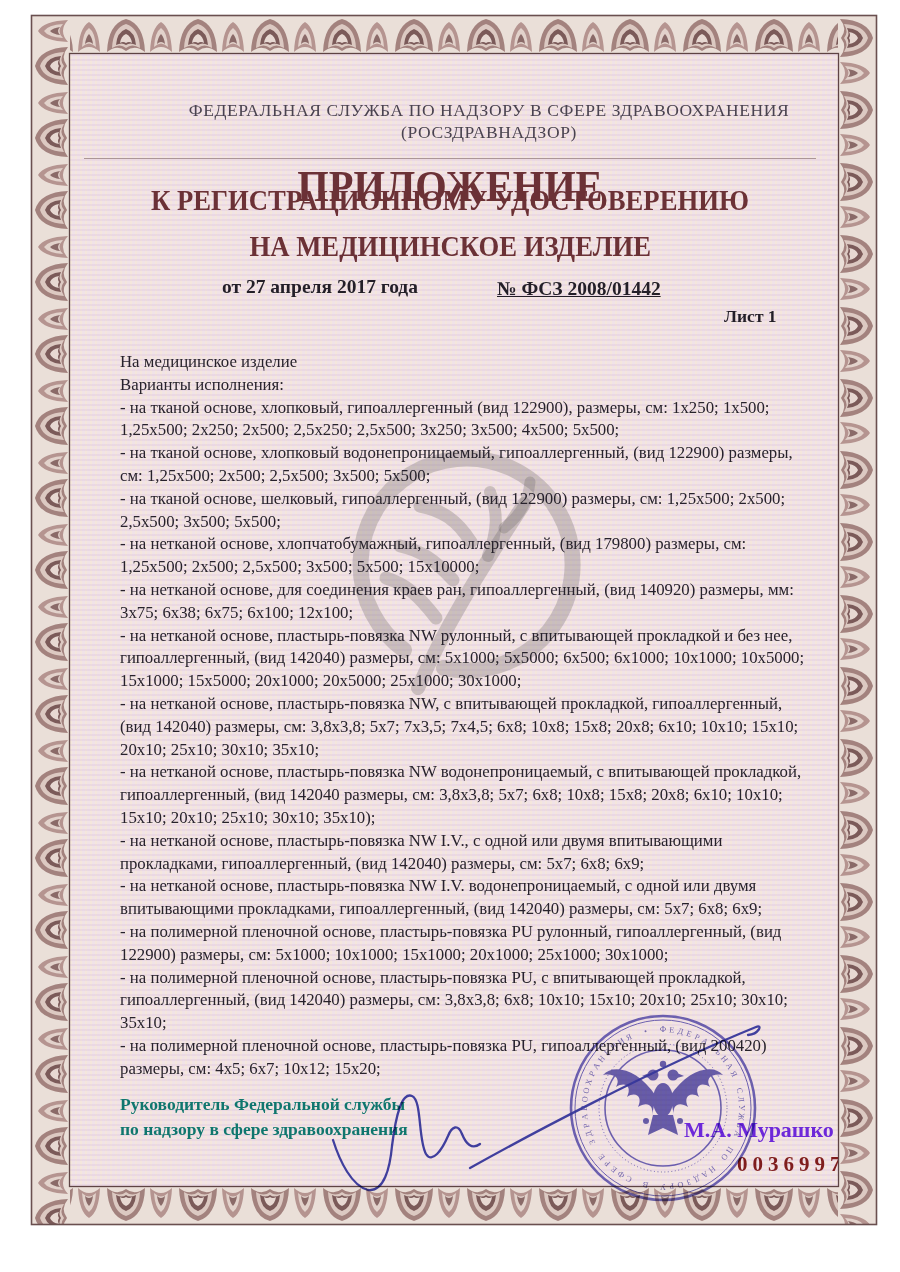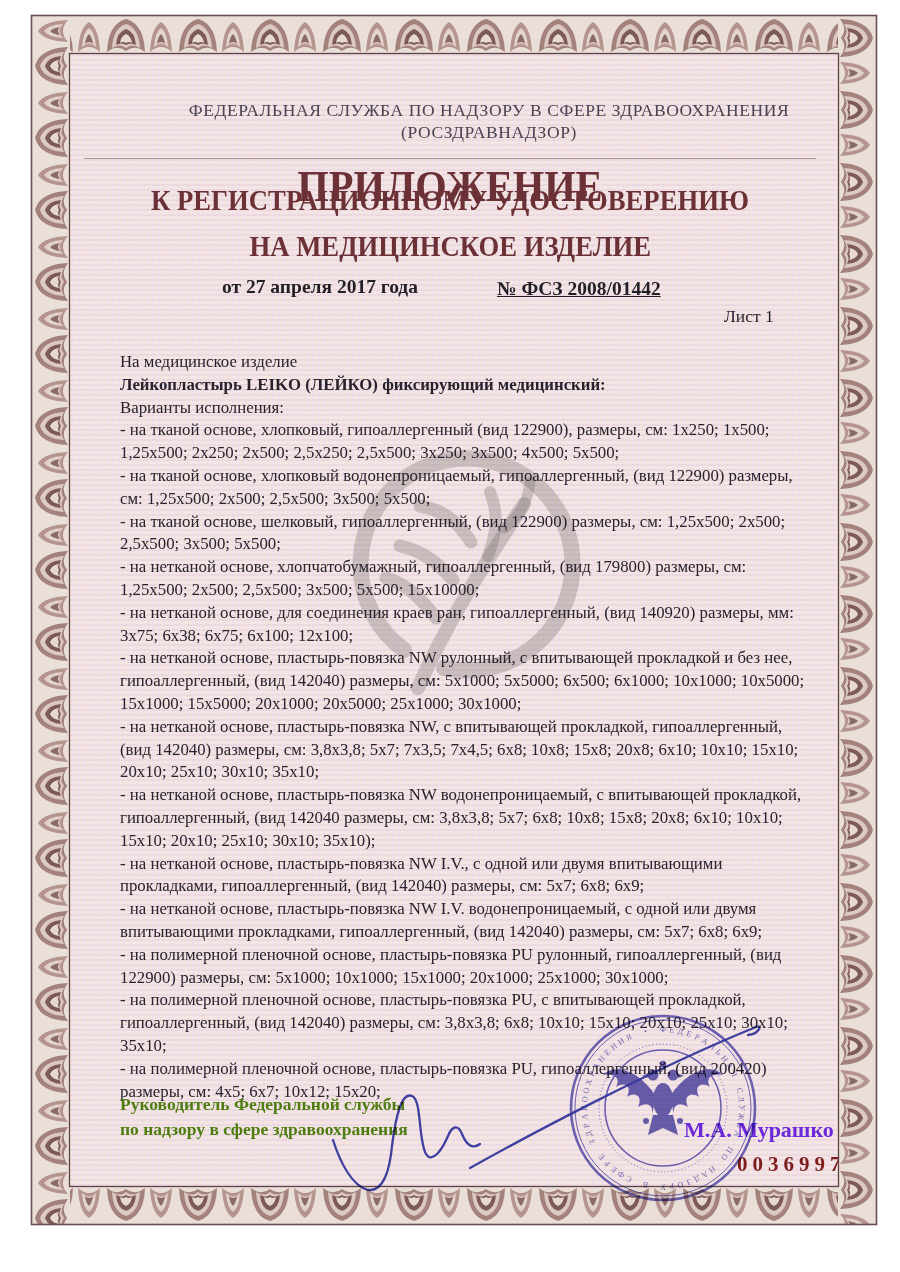--- a/index.html
+++ b/index.html
@@ -22,27 +22,27 @@
   #overlay-svg{left:0;top:0;z-index:5;pointer-events:none;mix-blend-mode:multiply;}
 
   .hdr{width:900px;text-align:center;color:#4a4350;font-size:17.5px;letter-spacing:.6px;padding-left:39px;}
   #separator{left:84px;top:158px;width:732px;height:0;border-top:1px solid #ab9797;z-index:3;}
   .doc-title{width:900px;text-align:center;color:#6b3136;font-weight:bold;line-height:1;}
   .doc-title>span{display:inline-block;transform:scaleX(.92);transform-origin:center;white-space:nowrap;}
   #title1{top:165px;font-size:44px;}
   #title2{top:186px;font-size:29px;}
   #title3{top:232px;font-size:29px;}
   .meta{font-weight:bold;color:#231f28;font-size:19.5px;white-space:nowrap;}
-  #sheet{font-weight:normal;color:#231f28;font-size:17.5px;}
+  #sheet{font-weight:bold;color:#231f28;font-size:17.5px;}
 
   #body-block{left:120px;top:351px;width:688px;color:#27222c;font-size:16.8px;line-height:22.8px;}
   #body-block p{margin:0;}
   .bold{font-weight:bold;}
 
-  #sig-title{left:120px;top:1092px;width:420px;font-weight:bold;color:#4d7c0f;font-size:17.5px;line-height:25px;}
+  #sig-title{left:120px;top:1092px;width:420px;font-weight:bold;color:#0f766e;font-size:17.5px;line-height:25px;}
   #signer-name{left:684px;top:1117px;font-weight:bold;color:#6d28d9;font-size:22px;white-space:nowrap;}
   #serial{left:737px;top:1152px;color:#7f1d1d;font-size:21px;letter-spacing:5px;font-weight:bold;white-space:nowrap;}
 
   #wm-brand{left:264px;top:698px;font-family:"DejaVu Sans",sans-serif;font-weight:bold;
             font-size:80px;color:rgba(95,92,95,.38);letter-spacing:1px;white-space:nowrap;}
   #wm-tagline{left:253px;top:790px;font-family:"DejaVu Sans",sans-serif;
             font-size:21px;color:rgba(110,106,110,.45);letter-spacing:3px;white-space:nowrap;}
 
   .rim-char{font-size:8.2px;fill:#5750b2;opacity:.92;text-anchor:middle;font-family:"Liberation Serif",serif;}
 </style>
@@ -75,21 +75,20 @@
     <div id="title1" class="abs doc-title"><span>ПРИЛОЖЕНИЕ</span></div>
     <div id="title2" class="abs doc-title"><span>К РЕГИСТРАЦИОННОМУ УДОСТОВЕРЕНИЮ</span></div>
     <div id="title3" class="abs doc-title"><span>НА МЕДИЦИНСКОЕ ИЗДЕЛИЕ</span></div>
 
     <div class="abs meta" style="left:222px;top:276px;">от  27 апреля 2017 года</div>
     <div class="abs meta" style="left:497px;top:278px;text-decoration:underline;">№   ФСЗ 2008/01442</div>
     <div id="sheet" class="abs" style="left:724px;top:306px;">Лист  1</div>
 
     <div id="body-block" class="abs">
       <p>На медицинское изделие</p>
-      <p class="bold">Лейкопластырь LEIKO (ЛЕЙКО) фиксирующий медицинский:</p>
       <p>Варианты исполнения:</p>
       <p>- на тканой основе, хлопковый, гипоаллергенный (вид 122900), размеры, см: 1х250; 1х500; 1,25х500; 2х250; 2х500; 2,5х250; 2,5х500; 3х250; 3х500; 4х500; 5х500;</p>
       <p>- на тканой основе, хлопковый водонепроницаемый, гипоаллергенный, (вид 122900) размеры, см: 1,25х500; 2х500; 2,5х500; 3х500; 5х500;</p>
       <p>- на тканой основе, шелковый, гипоаллергенный, (вид 122900) размеры, см: 1,25х500; 2х500; 2,5х500; 3х500; 5х500;</p>
       <p>- на нетканой основе, хлопчатобумажный, гипоаллергенный, (вид 179800) размеры, см: 1,25х500; 2х500; 2,5х500; 3х500; 5х500; 15х10000;</p>
       <p>- на нетканой основе, для соединения краев ран, гипоаллергенный, (вид 140920) размеры, мм: 3х75; 6х38; 6х75; 6х100; 12х100;</p>
       <p>- на нетканой основе, пластырь-повязка NW рулонный, с впитывающей прокладкой и без нее, гипоаллергенный, (вид 142040) размеры, см: 5х1000; 5х5000; 6х500; 6х1000; 10х1000; 10х5000; 15х1000; 15х5000; 20х1000; 20х5000; 25х1000; 30х1000;</p>
       <p>- на нетканой основе, пластырь-повязка NW, с впитывающей прокладкой, гипоаллергенный, (вид 142040) размеры, см: 3,8х3,8; 5х7; 7х3,5; 7х4,5; 6х8; 10х8; 15х8; 20х8; 6х10; 10х10; 15х10; 20х10; 25х10; 30х10; 35х10;</p>
       <p>- на нетканой основе, пластырь-повязка NW водонепроницаемый, с впитывающей прокладкой, гипоаллергенный, (вид 142040 размеры, см: 3,8х3,8; 5х7; 6х8; 10х8; 15х8; 20х8; 6х10; 10х10; 15х10; 20х10; 25х10; 30х10; 35х10);</p>
       <p>- на нетканой основе, пластырь-повязка NW I.V., с одной или двумя впитывающими прокладками, гипоаллергенный, (вид 142040) размеры, см: 5х7; 6х8; 6х9;</p>

